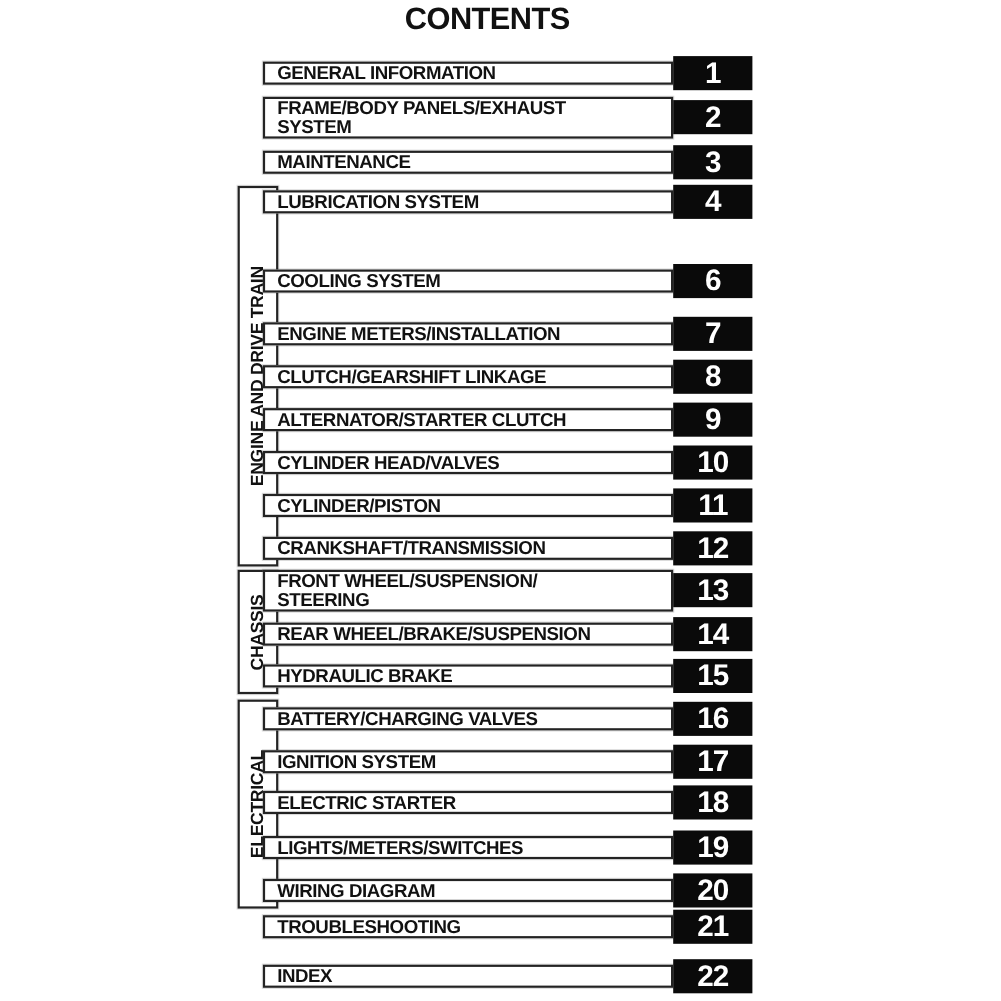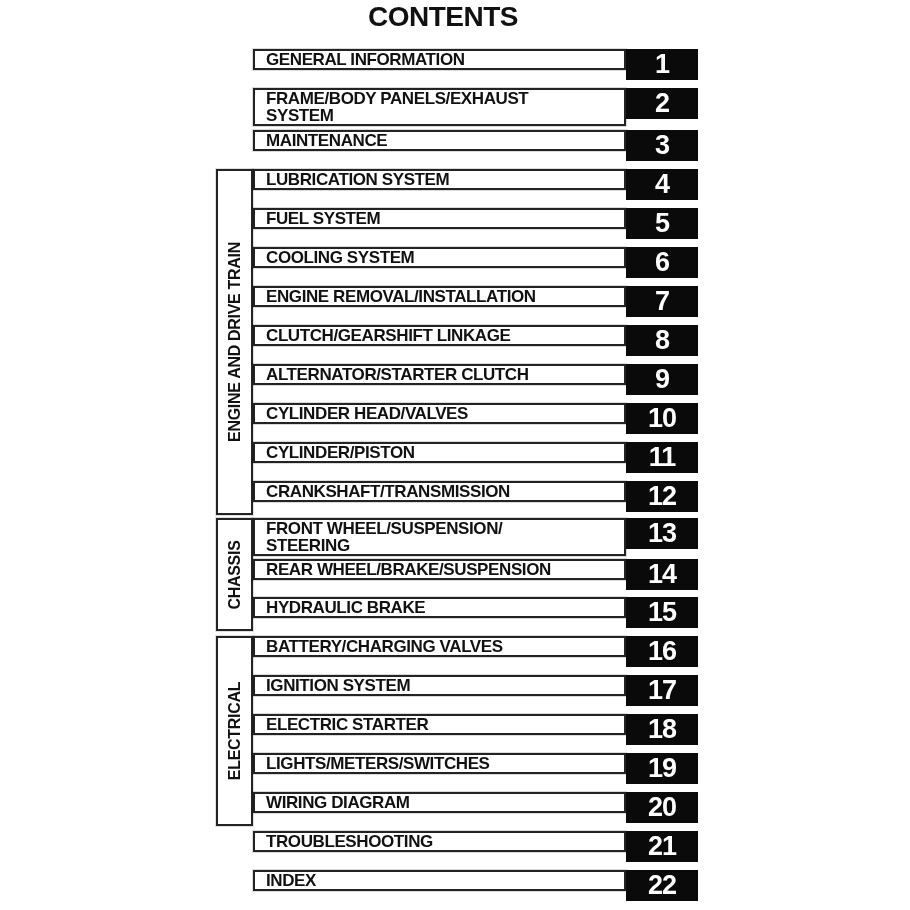--- a/index.html
+++ b/index.html
@@ -22,24 +22,24 @@
     left: 0;
     width: 886px;
     text-align: center;
     font-size: 28px;
     font-weight: bold;
     letter-spacing: -0.5px;
     color: var(--text, #111111);
   }
   .toc-row {
     position: absolute;
-    left: 253px;
+    left: 239px;
     width: 445px;
     display: flex;
-    align-items: flex-start;
+    align-items: center;
   }
   .label-box {
     box-sizing: border-box;
     width: 373px;
     background: var(--box-bg, #ffffff);
     border: 2px solid var(--border, #232323);
     box-shadow: 0 0 0 1px rgba(0,0,0,0.14);
     display: flex;
     align-items: center;
     padding-left: 11px;
@@ -120,35 +120,29 @@
         <span>MAINTENANCE</span>
       </div>
     <div class="num-box">3</div>
   </div>
   <div class="toc-row" style="top:169px;height:29px">
     <div class="label-box">
         <span>LUBRICATION SYSTEM</span>
       </div>
     <div class="num-box">4</div>
   </div>
-  <div class="toc-row" style="top:208px;height:34px">
-    <div class="label-box">
-        <span>FUEL SYSTEM</span>
-      </div>
-    <div class="num-box">5</div>
-  </div>
   <div class="toc-row" style="top:247px;height:17px">
     <div class="label-box">
         <span>COOLING SYSTEM</span>
       </div>
     <div class="num-box">6</div>
   </div>
   <div class="toc-row" style="top:286px;height:34px">
     <div class="label-box">
-        <span>ENGINE REMOVAL/INSTALLATION</span>
+        <span>ENGINE METERS/INSTALLATION</span>
       </div>
     <div class="num-box">7</div>
   </div>
   <div class="toc-row" style="top:325px;height:34px">
     <div class="label-box">
         <span>CLUTCH/GEARSHIFT LINKAGE</span>
       </div>
     <div class="num-box">8</div>
   </div>
   <div class="toc-row" style="top:364px;height:34px">

